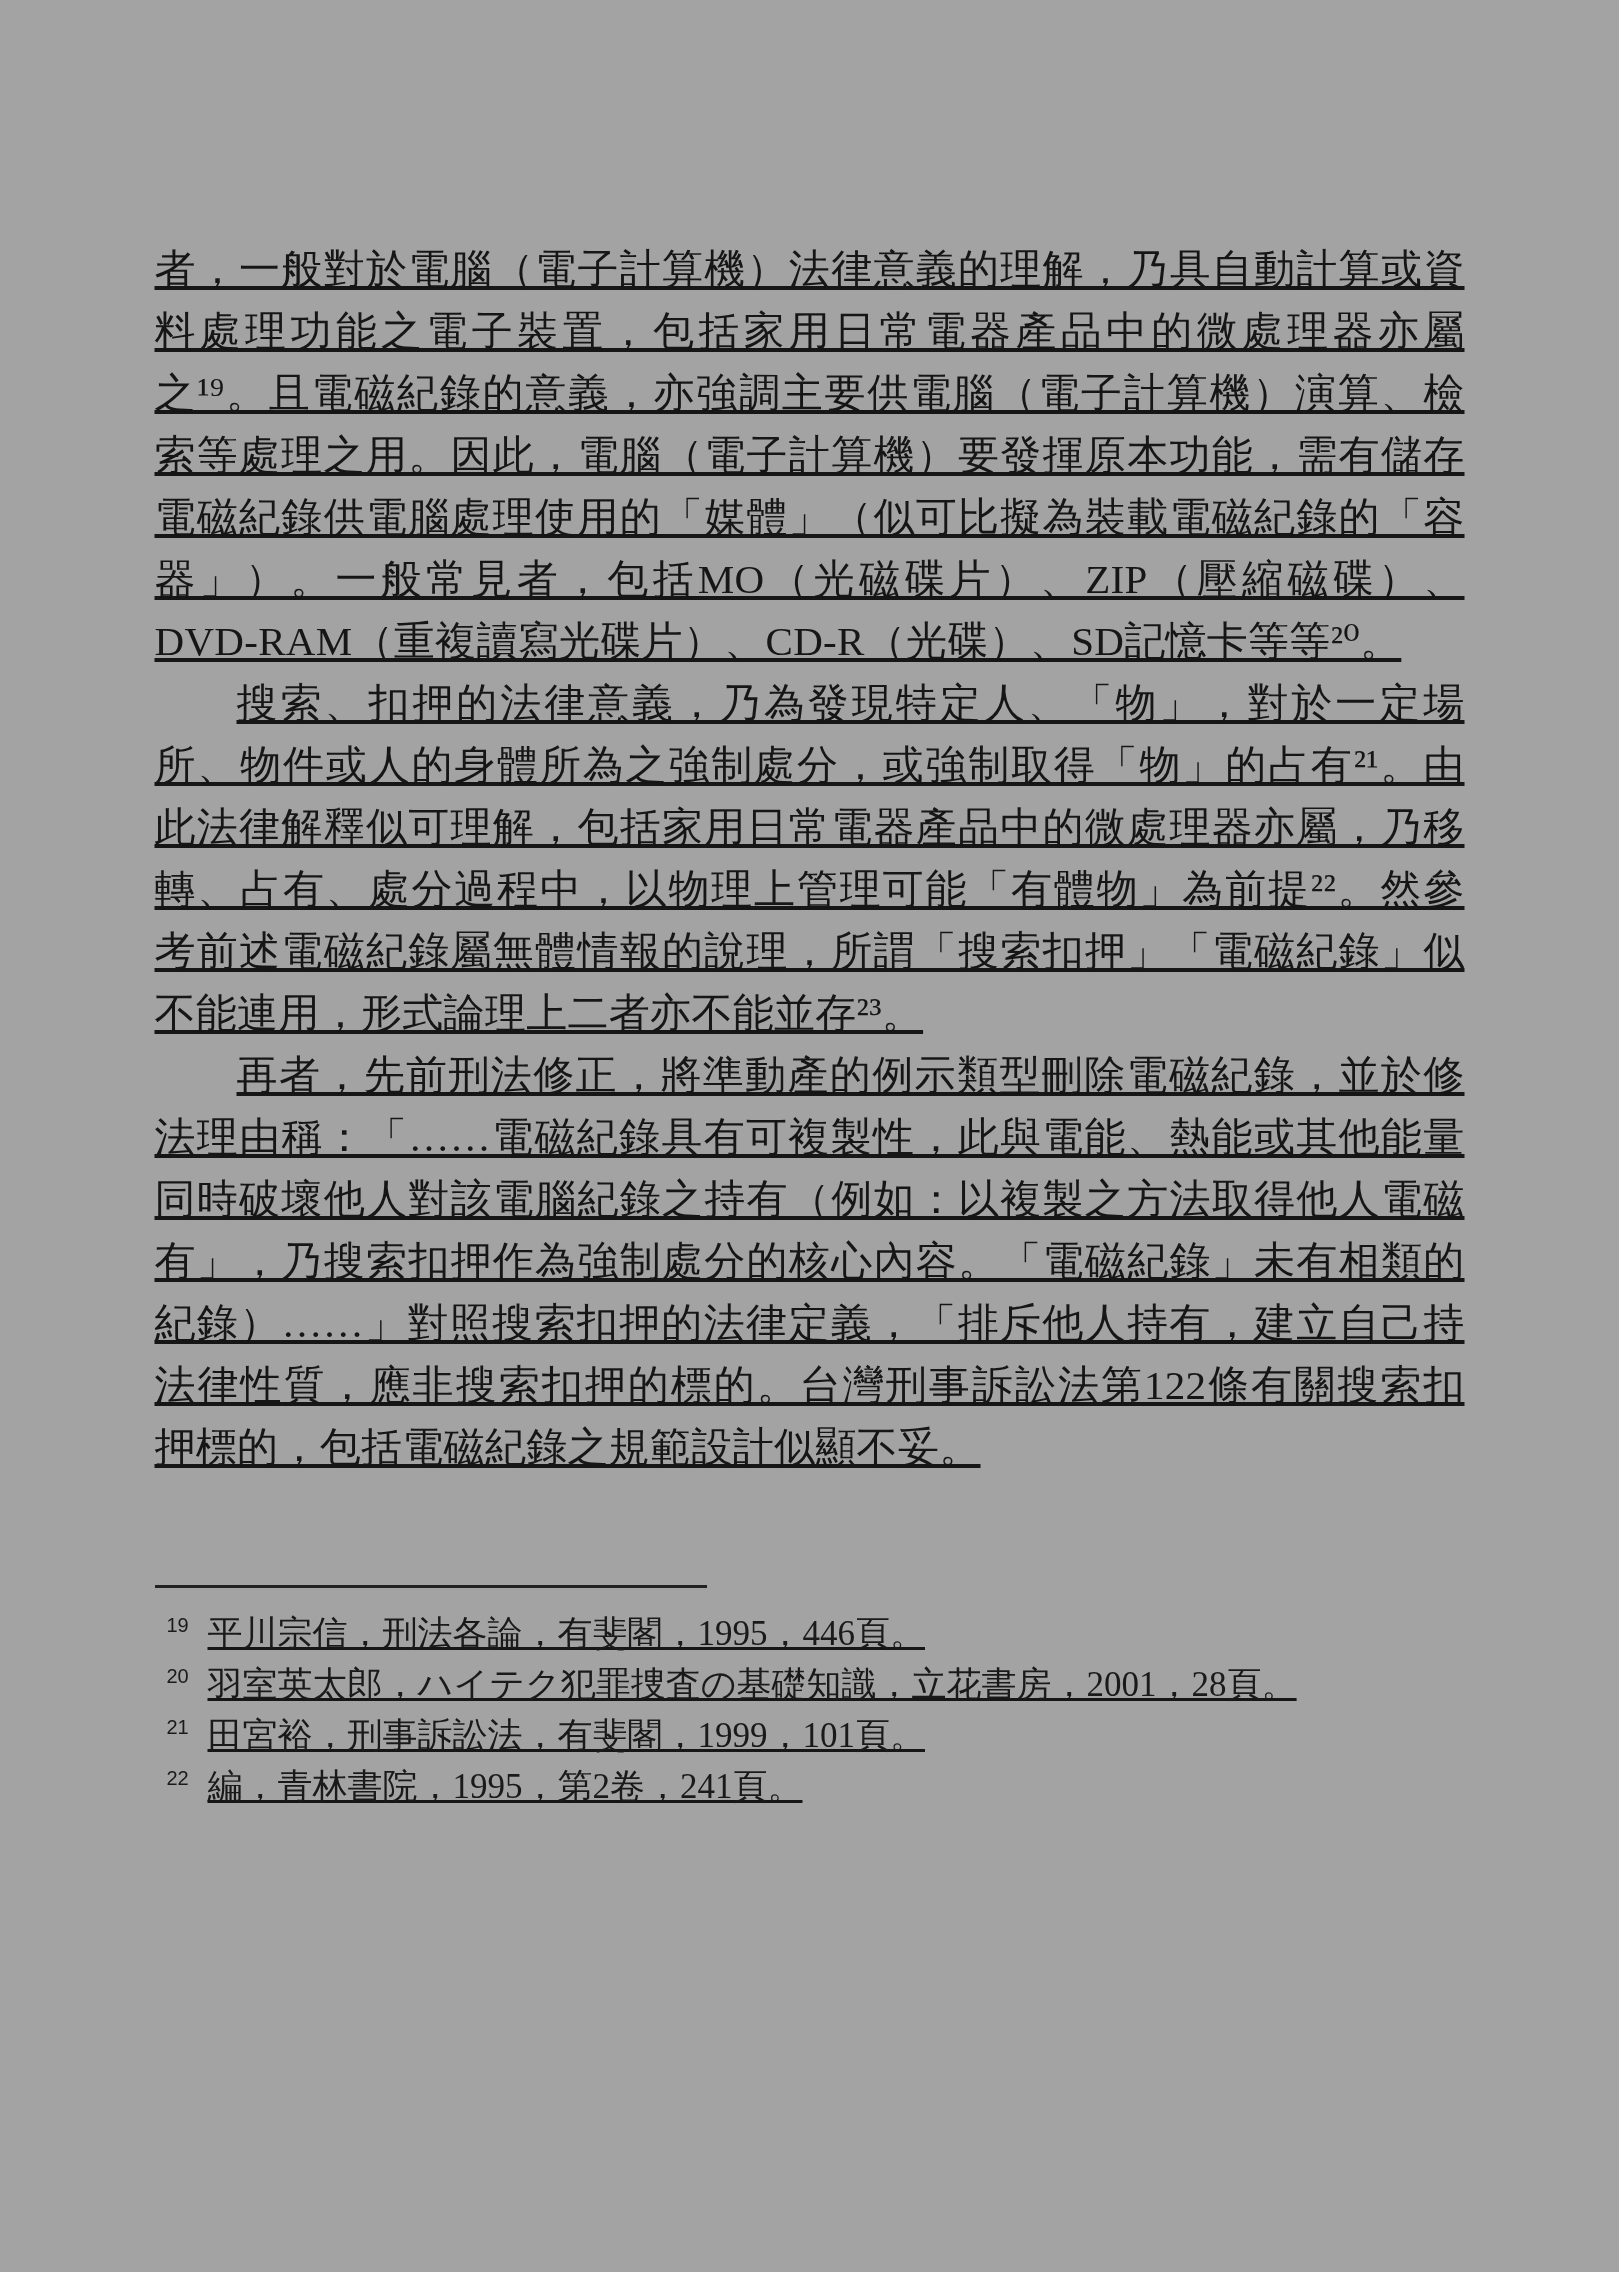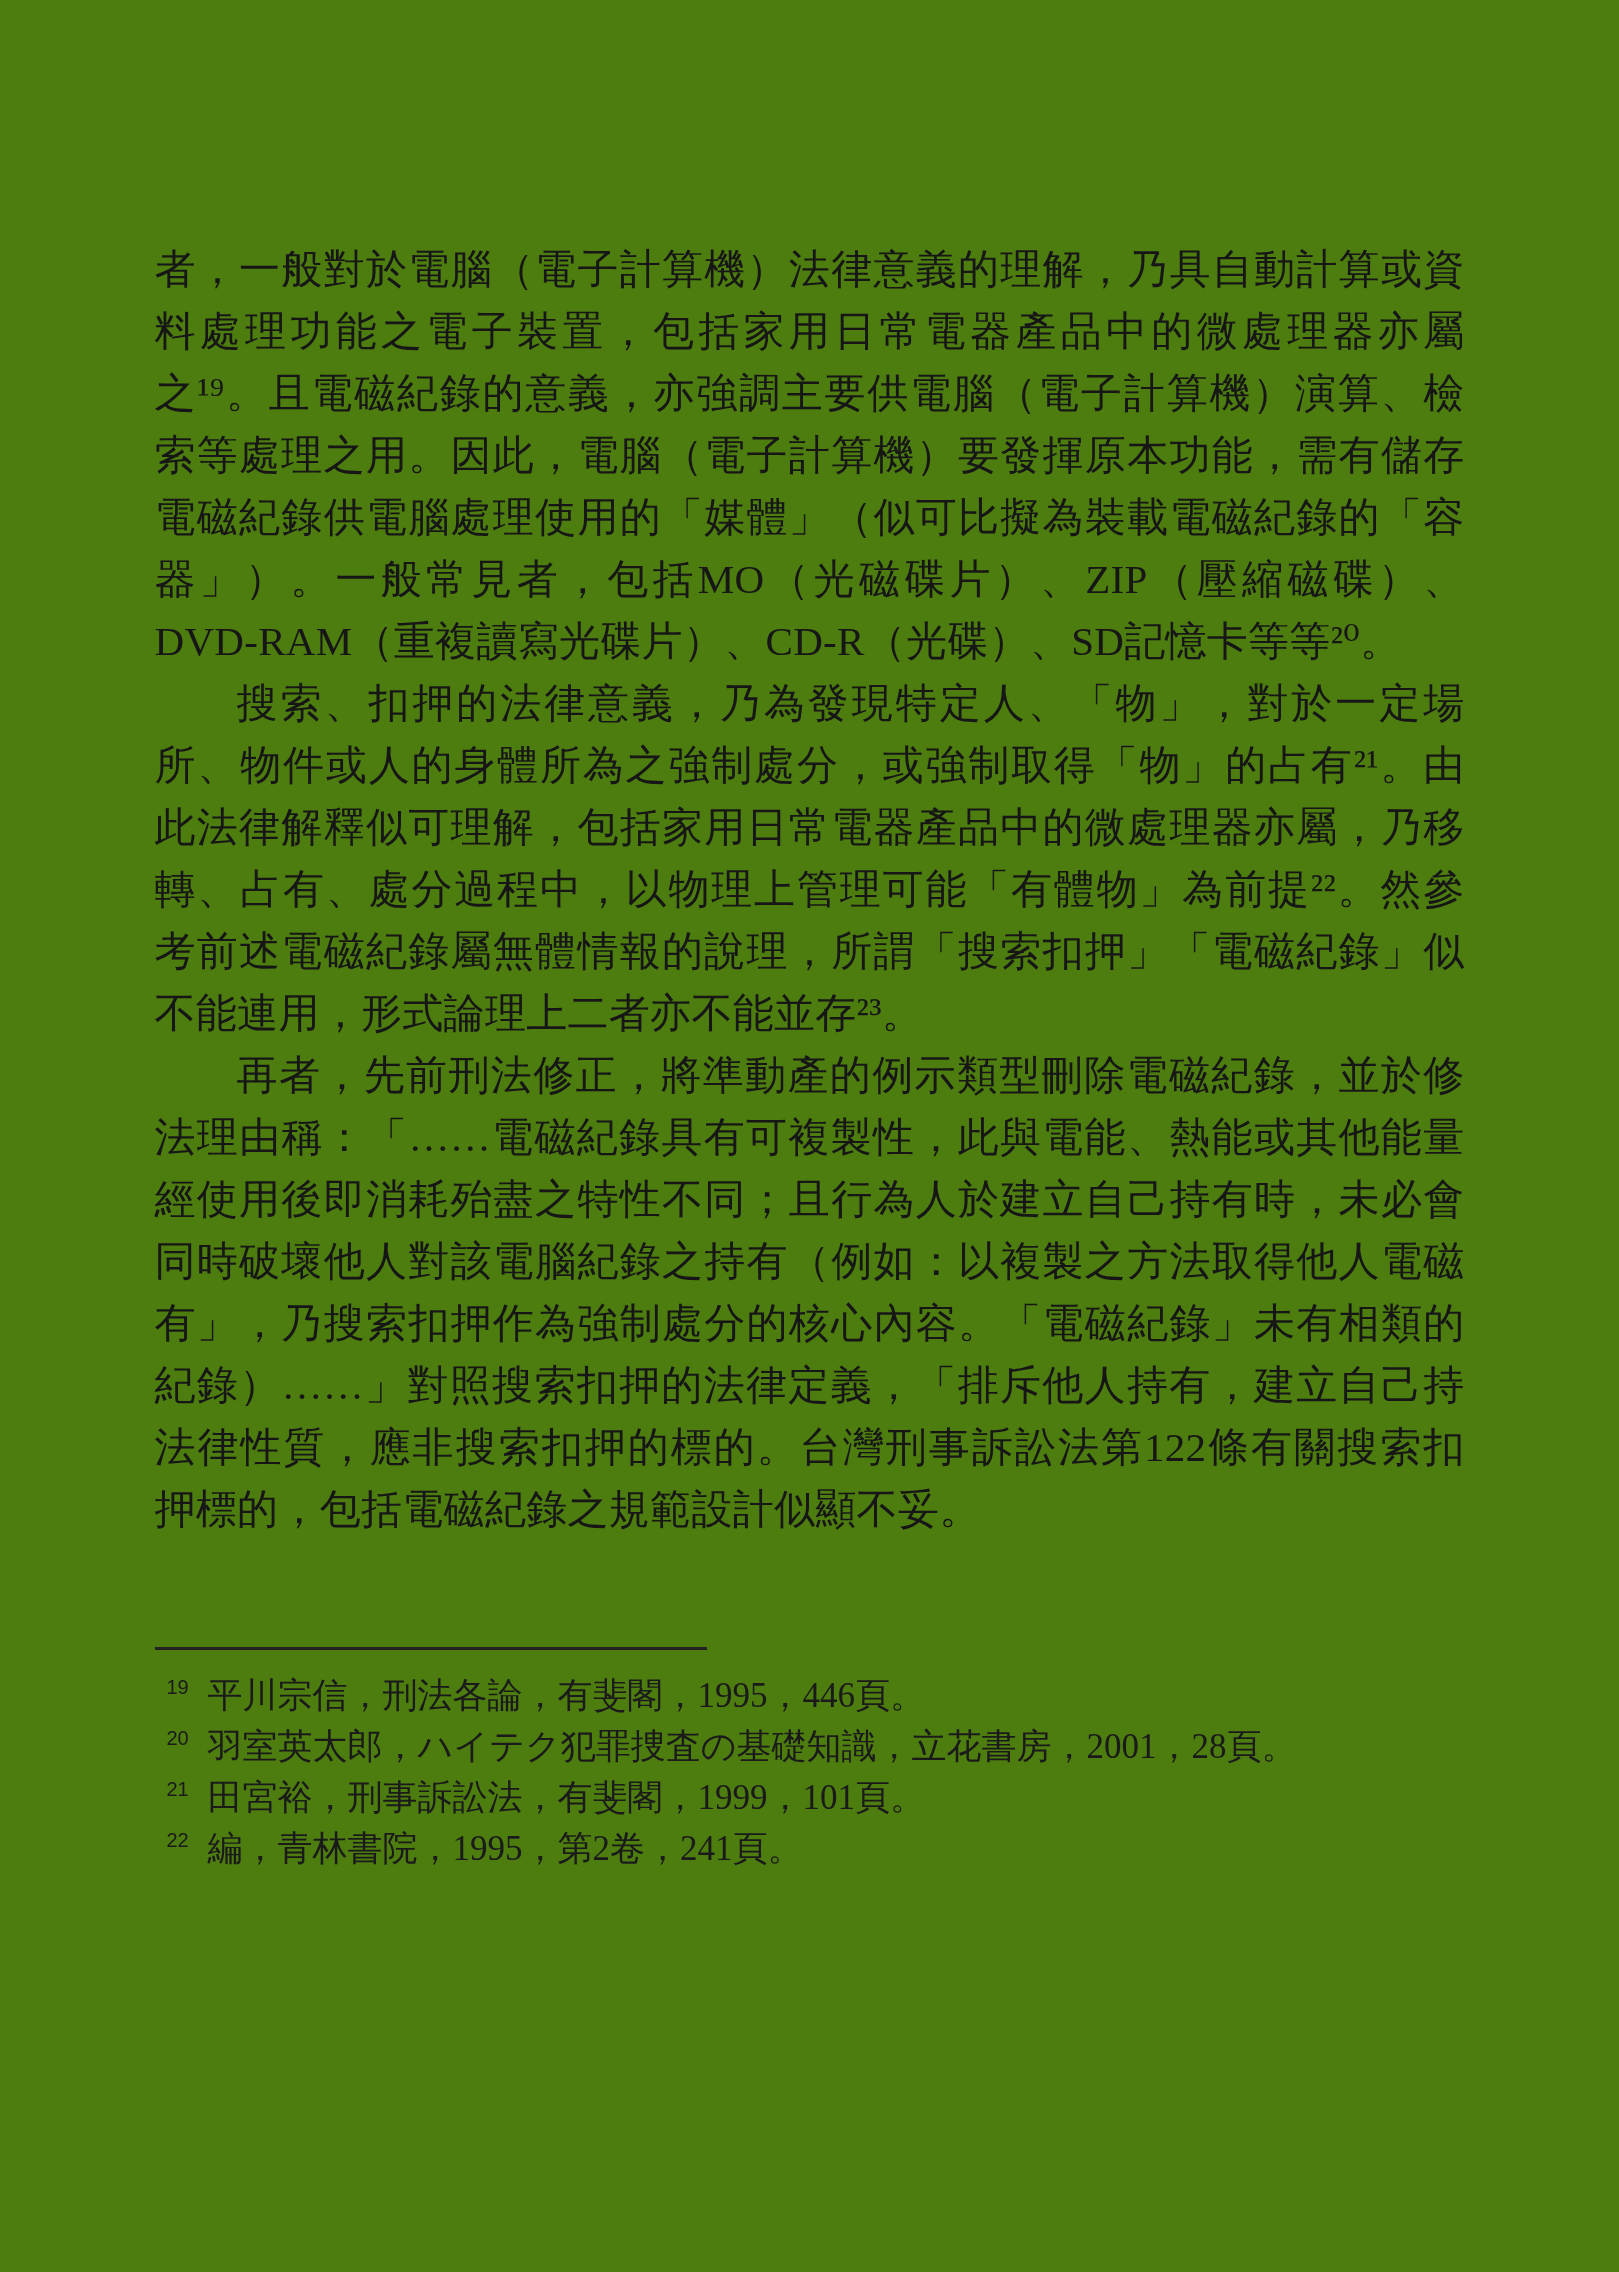--- a/index.html
+++ b/index.html
@@ -6,23 +6,24 @@
   html, body {
     width: 1619px;
     height: 2273px;
     background: #ffffff;
     font-family: "Liberation Serif", "DejaVu Serif", serif;
   }
   .page {
     position: relative;
     width: 1619px;
     height: 2273px;
-    background: #4d7c0f;
+    background: #a3a3a3;
     color: #161616;
     overflow: hidden;
+    text-decoration: underline;
   }
   .content {
     width: 1310px;
     margin: 0 auto;
     padding-top: 238px;
   }
   
   .para { display: block; }
   .line {
     font-size: 41px;
@@ -111,21 +112,20 @@
 
         <div class="line">不能連用，形式論理上二者亦不能並存²³。</div>
       </div>
 
     <div class="para">
 
         <div class="line justify indent">再者，先前刑法修正，將準動產的例示類型刪除電磁紀錄，並於修</div>
 
         <div class="line justify">法理由稱：「……電磁紀錄具有可複製性，此與電能、熱能或其他能量</div>
 
-        <div class="line justify">經使用後即消耗殆盡之特性不同；且行為人於建立自己持有時，未必會</div>
 
         <div class="line justify">同時破壞他人對該電腦紀錄之持有（例如：以複製之方法取得他人電磁</div>
 
         <div class="line justify">有」，乃搜索扣押作為強制處分的核心內容。「電磁紀錄」未有相類的</div>
 
         <div class="line justify">紀錄）……」對照搜索扣押的法律定義，「排斥他人持有，建立自己持</div>
 
         <div class="line justify">法律性質，應非搜索扣押的標的。台灣刑事訴訟法第122條有關搜索扣</div>
 
         <div class="line">押標的，包括電磁紀錄之規範設計似顯不妥。</div>

